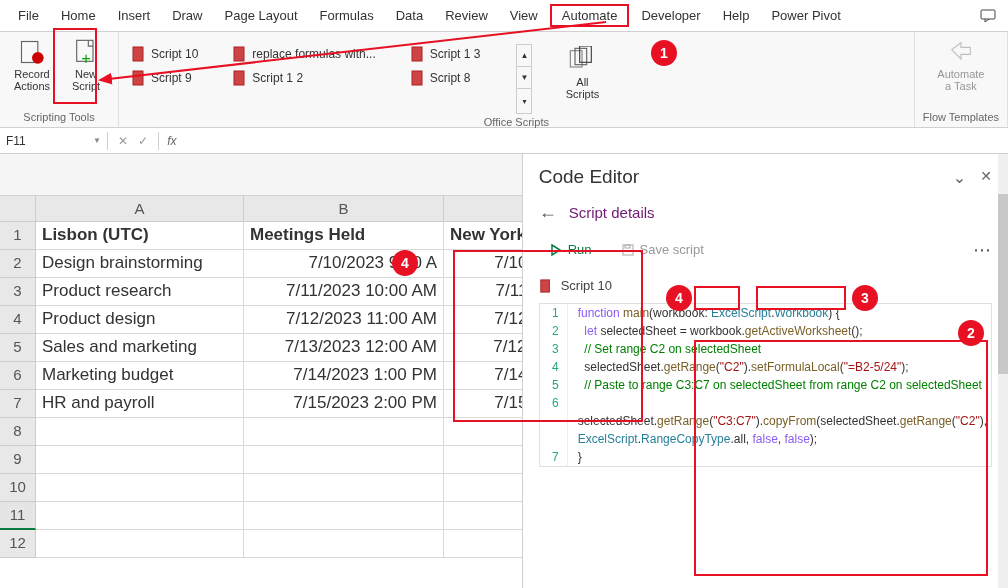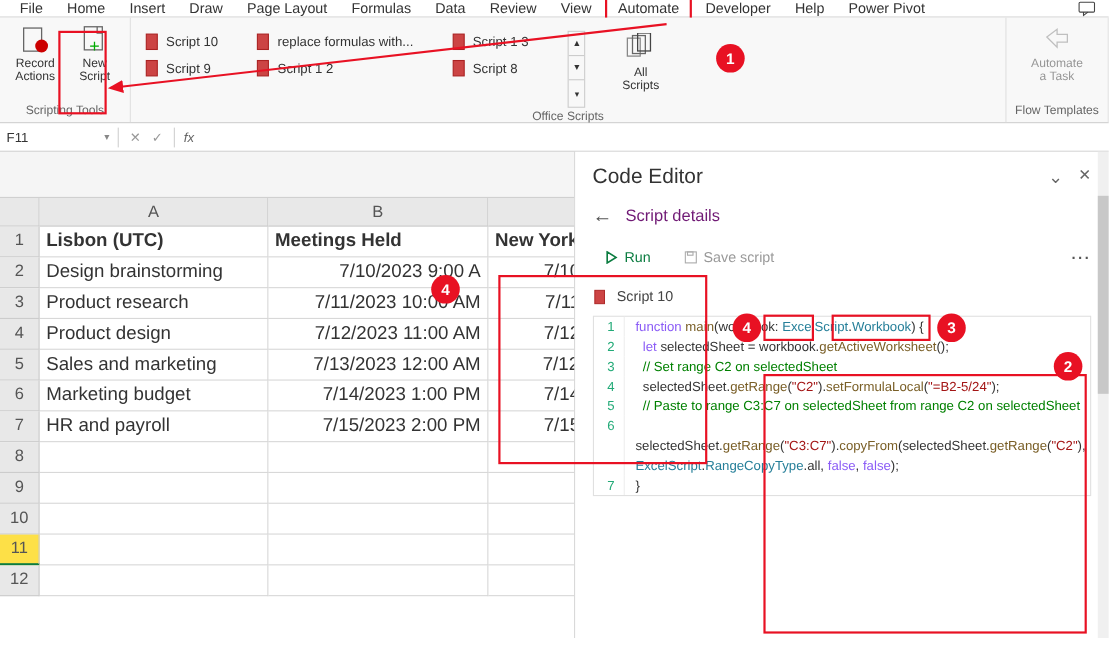--- a/index.html
+++ b/index.html
@@ -1,18 +1,18 @@
 <!DOCTYPE html>
 <html><head>
 <meta charset="utf-8">
 <style>
 * { margin: 0; padding: 0; box-sizing: border-box; font-family: "Segoe UI", Tahoma, sans-serif; }
 body { background: #fff; font-size: 13px; color: #333; width: 1008px; height: 588px; overflow: hidden; position: relative; }
 
-.menu-bar { display: flex; align-items: center; height: 16px; border-bottom: 1px solid #d0d0d0; padding: 0 8px; gap: 2px; }
+.menu-bar { display: flex; align-items: center; height: 32px; border-bottom: 1px solid #d0d0d0; padding: 0 8px; gap: 2px; }
 .menu-item { padding: 2px 10px; font-size: 13px; cursor: pointer; }
 .menu-item.active { border: 2px solid #e81123; }
 .spacer { flex: 1; }
 .share-btn { width: 24px; height: 20px; display:flex; align-items:center; justify-content:center; }
 
 .ribbon { display: flex; align-items: stretch; height: 96px; border-bottom: 1px solid #d0d0d0; background: #f8f8f8; position: relative; }
 .ribbon-group { display: flex; flex-direction: column; align-items:center; justify-content: space-between; padding: 4px 8px 2px 8px; border-right: 1px solid #e0e0e0; }
 .ribbon-group-content { display: flex; align-items: flex-start; gap: 6px; flex:1; }
 .ribbon-group-label { font-size: 11px; color: #666; padding: 2px 0; }
 .rb-btn { display: flex; flex-direction: column; align-items: center; gap: 2px; padding: 2px 4px; cursor: pointer; font-size: 11px; text-align:center; width: 48px; }
@@ -29,21 +29,21 @@
 .fb-icons { display:flex; gap:10px; padding:0 10px; color:#999; font-size:12px; }
 .fx-box { border-left:1px solid #d0d0d0; padding:2px 8px; font-style:italic; color:#666; font-size:12px; }
 
 .main-area { display:flex; height: calc(588px - 24px - 96px - 26px); }
 
 .sheet-area { width: 660px; border-right:1px solid #d0d0d0; overflow:hidden; position:relative; }
 .sheet-spacer { height: 42px; border-bottom:1px solid #d0d0d0; background:#f5f5f5; }
 .grid { display:grid; grid-template-columns: 36px 208px 200px 200px; }
 .gh, .rh { background:#e8e8e8; border:1px solid #ccc; border-top:none; border-left:none; text-align:center; font-size:15px; padding: 4px 2px; color:#555; }
 .gh.corner { background:#e8e8e8; }
-.rh.sel { background:#fde047; border-bottom:2px solid #0b7c40; }
+.rh.sel { background:#e5e5e5; border-bottom:2px solid #0b7c40; }
 .cell { border:1px solid #d8d8d8; border-top:none; border-left:none; padding: 3px 6px; font-size:17px; height:28px; overflow:hidden; white-space:nowrap; }
 .cell.bold { font-weight:600; }
 .cell.right { text-align:right; }
 
 .editor-pane { flex:1; display:flex; flex-direction:column; background:#fff; }
 .editor-header { display:flex; align-items:center; justify-content:space-between; padding: 12px 16px 8px 16px; }
 .editor-title { font-size:19px; color:#333; }
 .editor-hbtns { display:flex; gap:14px; color:#666; }
 .editor-subheader { display:flex; align-items:center; gap:12px; padding: 6px 16px 10px 16px; }
 .back-arrow { font-size:18px; color:#555; cursor:pointer; }

